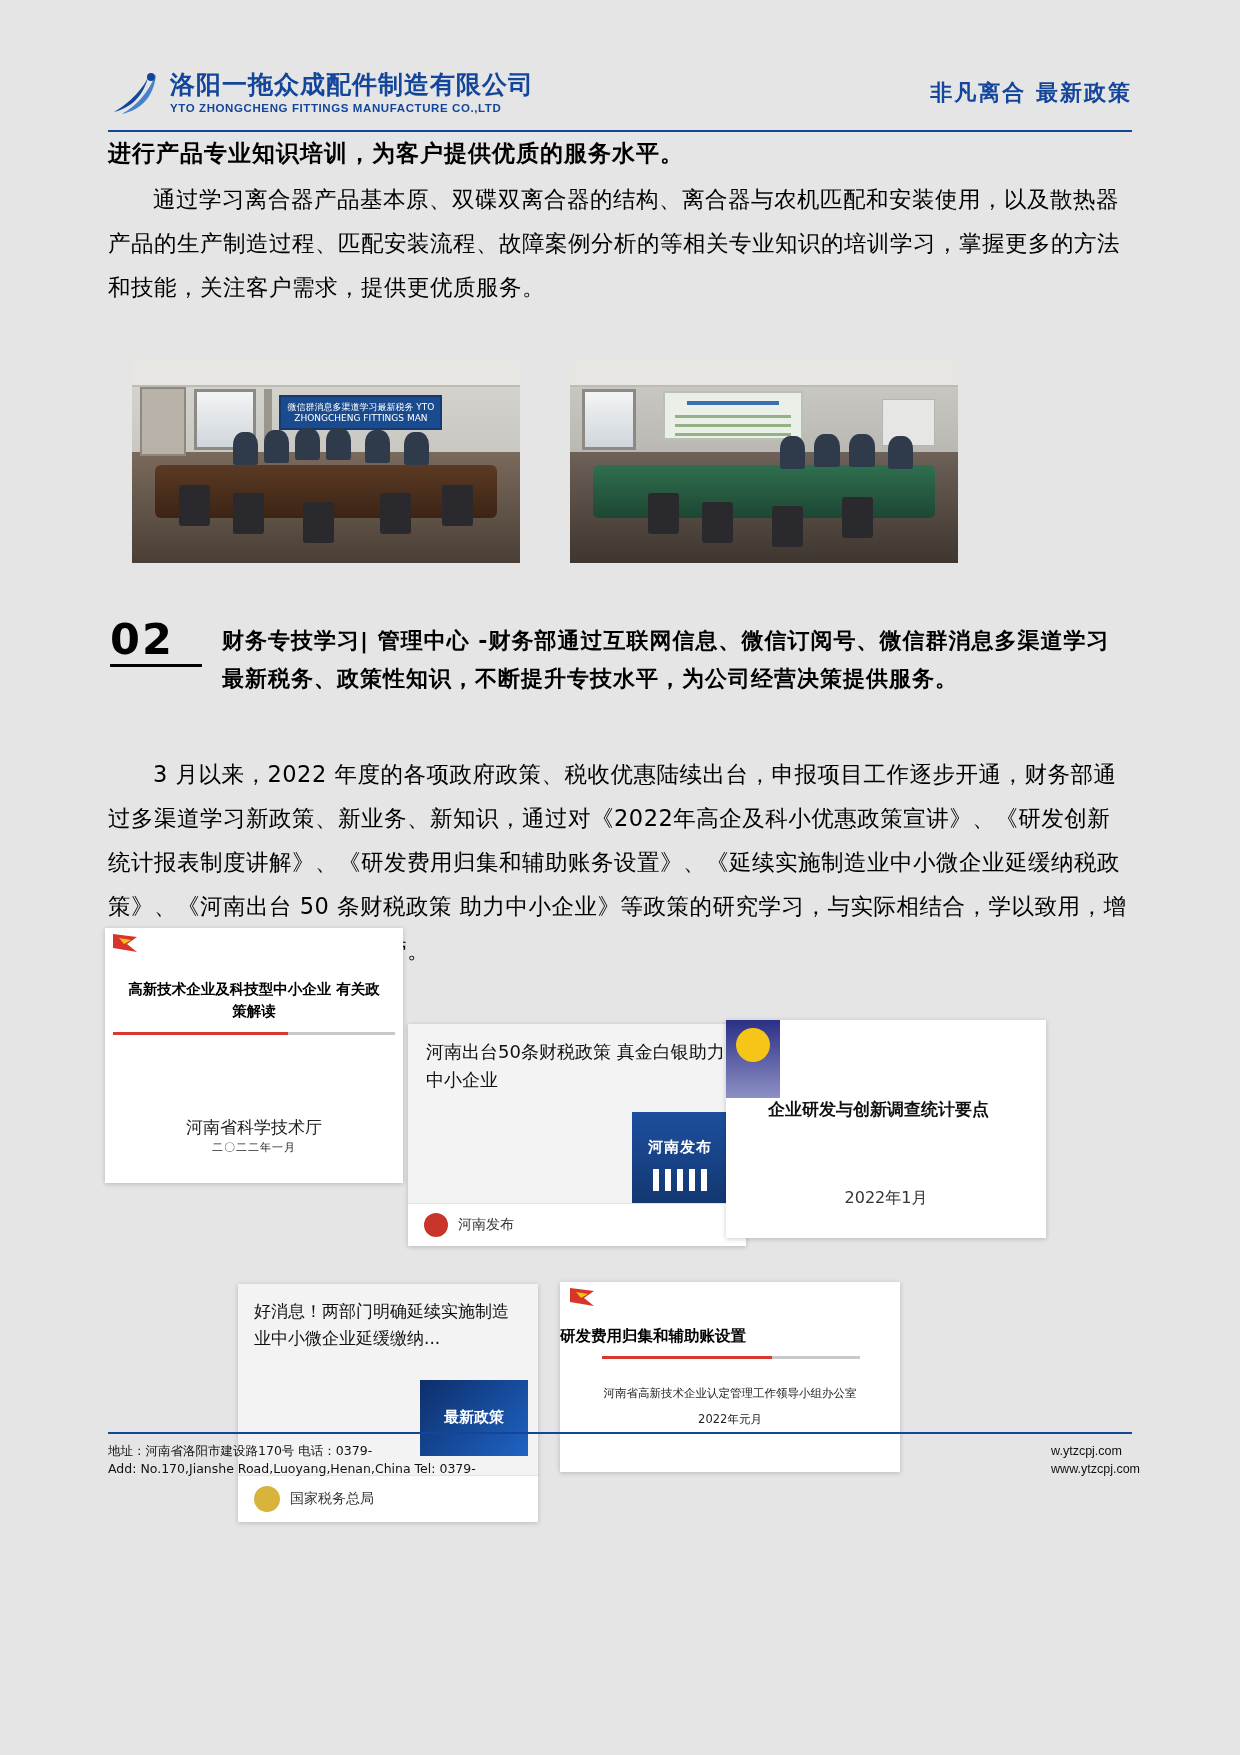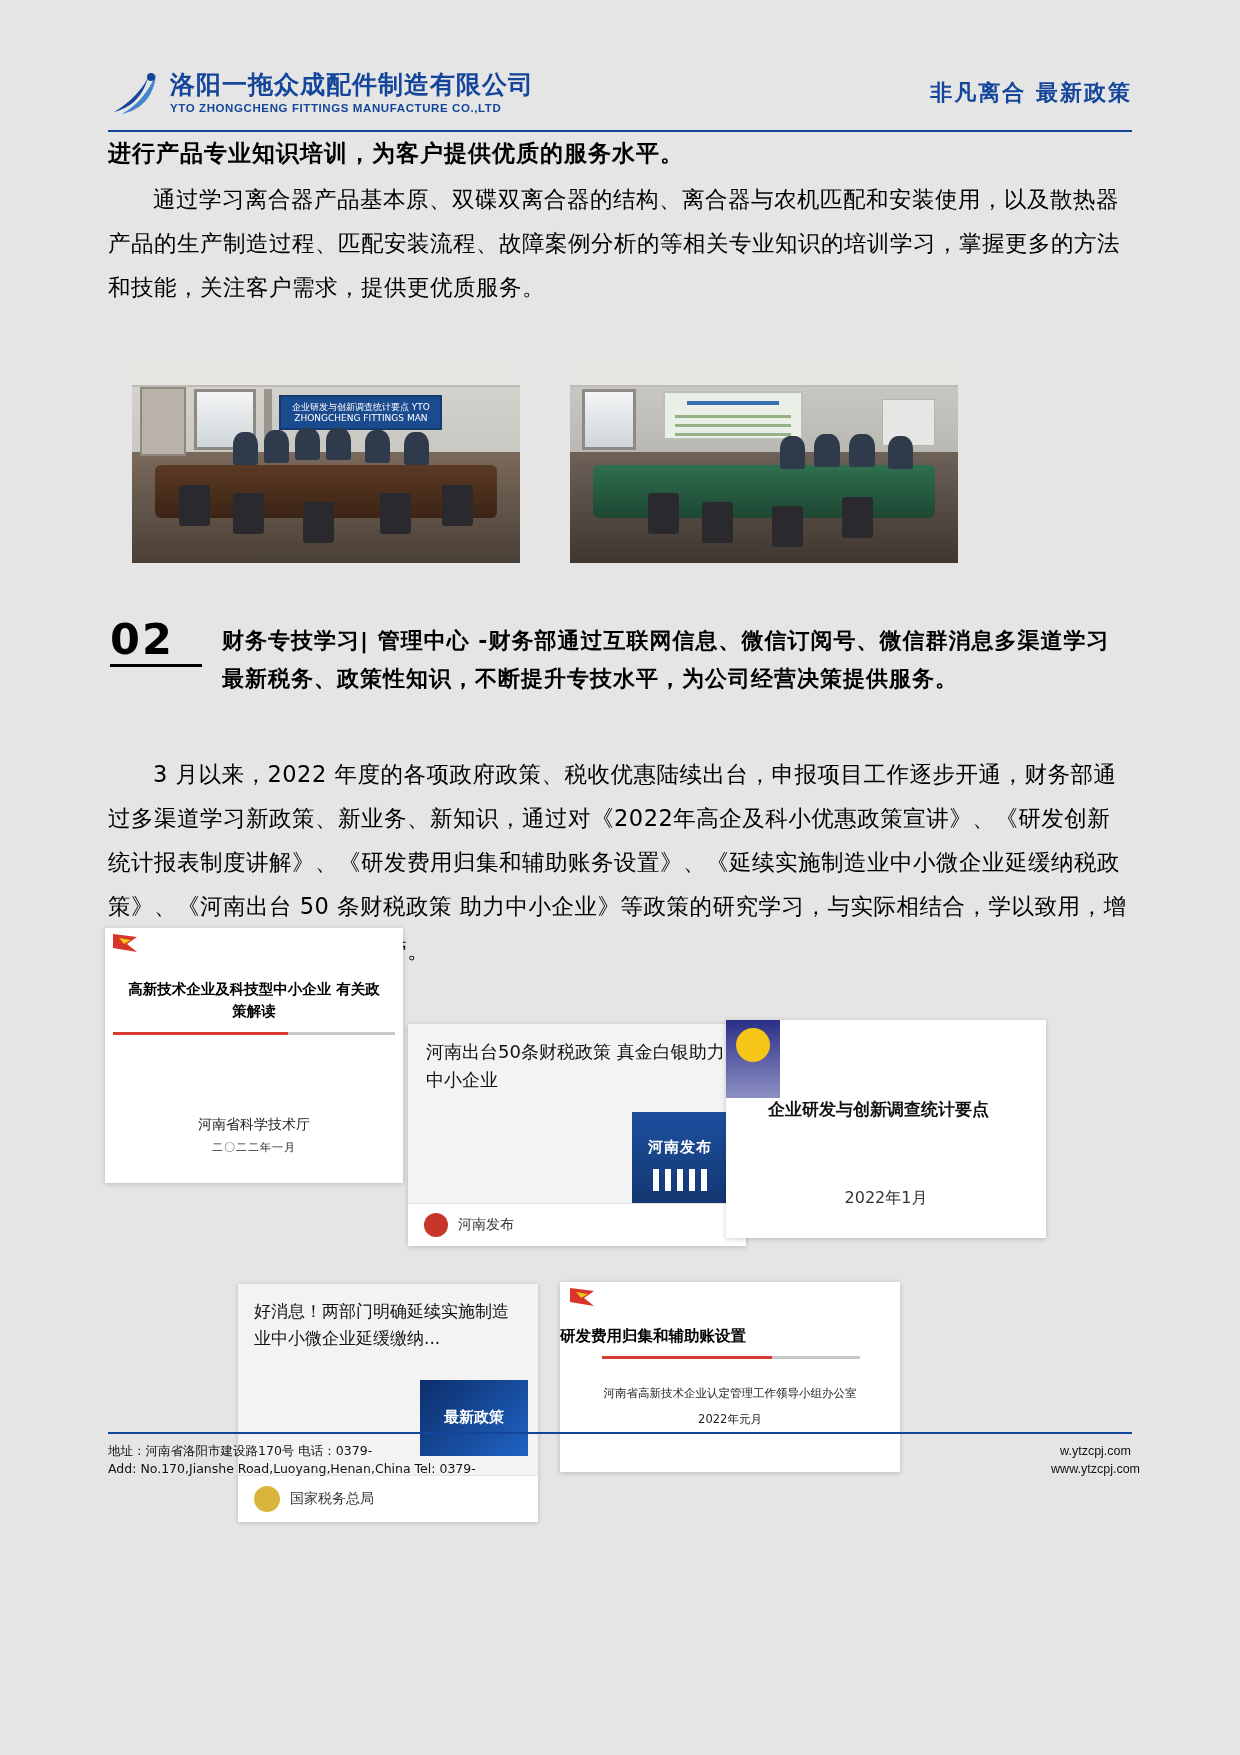--- a/index.html
+++ b/index.html
@@ -211,21 +211,21 @@
     position: absolute; left: 18px; top: 50px; width: 262px;
     text-align: center; font-size: 14.5px; font-weight: bold; line-height: 22px;
     font-family: "DejaVu Sans", sans-serif;
   }
   .card-a .rule {
     position: absolute; left: 8px; top: 104px; width: 282px; height: 3px;
     background: linear-gradient(to right, #d63a2f 0 62%, #c9c9c9 62% 100%);
   }
   .card-a .org {
     position: absolute; left: 0; top: 188px; width: 100%;
-    text-align: center; font-size: 14px; color: #222;
+    text-align: center; font-size: 17px; color: #222;
     font-family: "DejaVu Sans", sans-serif;
   }
   .card-a .date {
     position: absolute; left: 0; top: 212px; width: 100%;
     text-align: center; font-size: 11px; color: #222; letter-spacing: 1px;
     font-family: "DejaVu Sans", sans-serif;
   }
 
   
   .card-b { left: 408px; top: 1024px; width: 338px; height: 222px; background:#f3f3f3; }
@@ -332,21 +332,21 @@
   .footer-rule {
     position: absolute; left: 108px; top: 1432px; width: 1024px; height: 2px;
     background: #13459a;
   }
   .footer-left {
     position: absolute; left: 108px; top: 1442px;
     font-size: 12.5px; line-height: 18px; color: #111;
     font-family: "DejaVu Sans", sans-serif;
   }
   .footer-right {
-    position: absolute; right: 108px; top: 1442px; text-align: center;
+    position: absolute; right: 108px; top: 1442px; text-align: left;
     font-size: 12.5px; line-height: 18px; color: #111;
     font-family: "Liberation Sans", sans-serif;
   }
 </style>
 </head>
 <body>
 
 <div class="page">
 
   <div class="header">
@@ -372,21 +372,21 @@
   <div class="para1">通过学习离合器产品基本原、双碟双离合器的结构、离合器与农机匹配和安装使用，以及散热器产品的生产制造过程、匹配安装流程、故障案例分析的等相关专业知识的培训学习，掌握更多的方法和技能，关注客户需求，提供更优质服务。</div>
 
   <div class="photo photo-1">
     <div class="room">
       <div class="wall"></div>
       <div class="ceil"></div>
       <div class="floor"></div>
       <div class="door"></div>
       <div class="win" style="left:16%; width:16%;"></div>
       <div class="win" style="left:34%; width:2%; background:#9a958d; border:none;"></div>
-      <div class="banner">企业研发与创新调查统计要点
+      <div class="banner">微信群消息多渠道学习最新税务
 YTO ZHONGCHENG FITTINGS MAN</div>
       <div class="person" style="left:26%; top:36%;"></div>
       <div class="person" style="left:34%; top:35%;"></div>
       <div class="person" style="left:42%; top:34%;"></div>
       <div class="person" style="left:50%; top:34%;"></div>
       <div class="person" style="left:60%; top:35%;"></div>
       <div class="person" style="left:70%; top:36%;"></div>
       <div class="table"></div>
       <div class="chair" style="left:12%; top:62%;"></div>
       <div class="chair" style="left:26%; top:66%;"></div>

